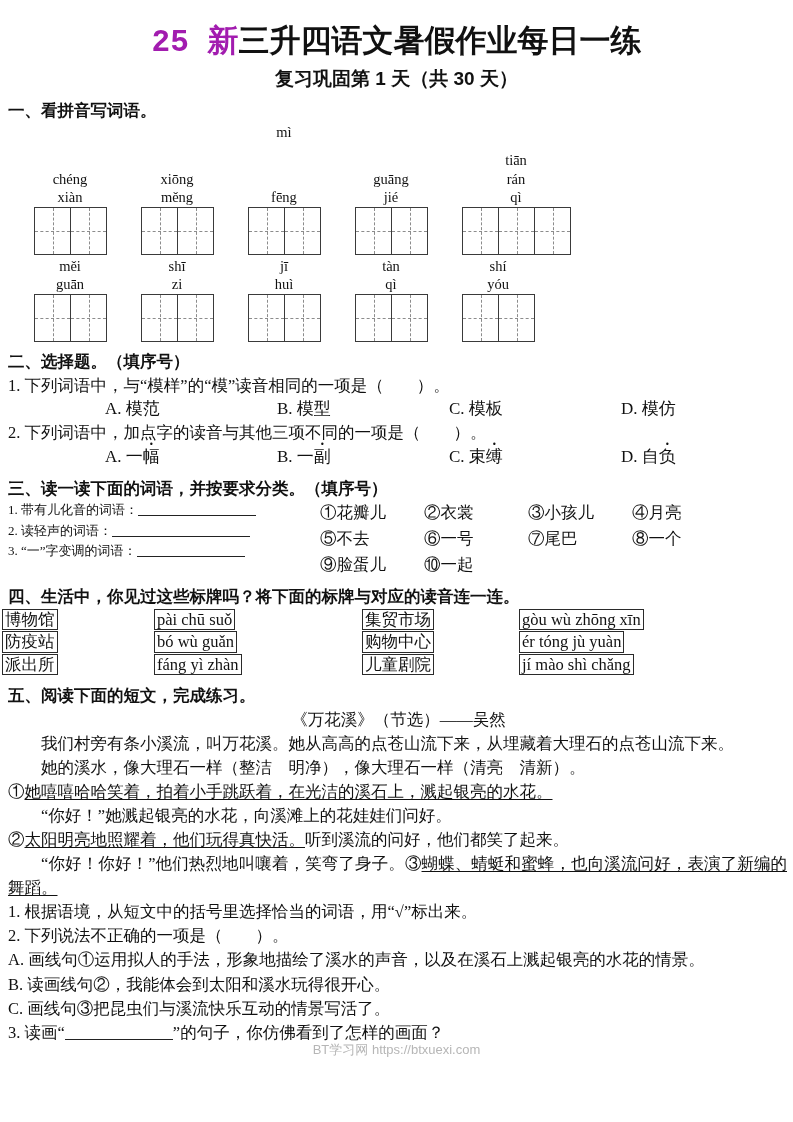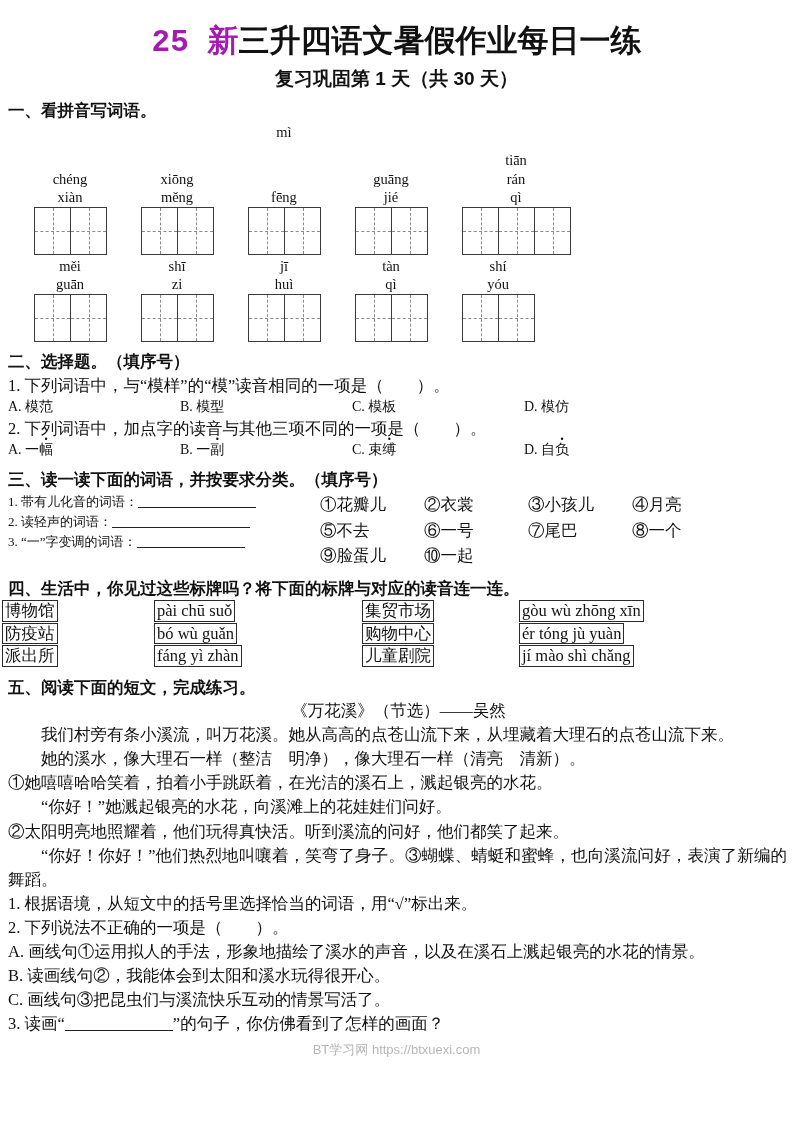--- a/index.html
+++ b/index.html
@@ -106,25 +106,26 @@
   }
 
   
   .q {
     font-size: 16.5px;
     line-height: 1.42;
     margin: 0 0 0 8px;
     white-space: nowrap;
   }
   .opts {
-    font-size: 14px;
+    font-size: 17px;
     line-height: 1.42;
     margin: 0 0 0 8px;
     display: flex;
     white-space: nowrap;
+    justify-content: flex-end;
   }
   .opts .op { width: 172px; }
   .dot { position: relative; }
   .dot::after {
     content: "·";
     position: absolute;
     left: 50%;
     transform: translateX(-50%);
     top: -13px;
     font-size: 20px;
@@ -193,21 +194,21 @@
     margin: 1px 0 0 4px;
   }
   .para {
     font-size: 16.5px;
     line-height: 1.46;
     margin: 0 6px 0 8px;
     text-align: justify;
     text-indent: 2em;
   }
   .para.noind { text-indent: 0; }
-  .ul { text-underline-offset: 2px; }
+  .ul { text-decoration: underline; text-underline-offset: 2px; }
 
   .qa {
     font-size: 16.5px;
     line-height: 1.46;
     margin: 0 6px 0 8px;
   }
 
   
   .watermark {
     position: absolute;

